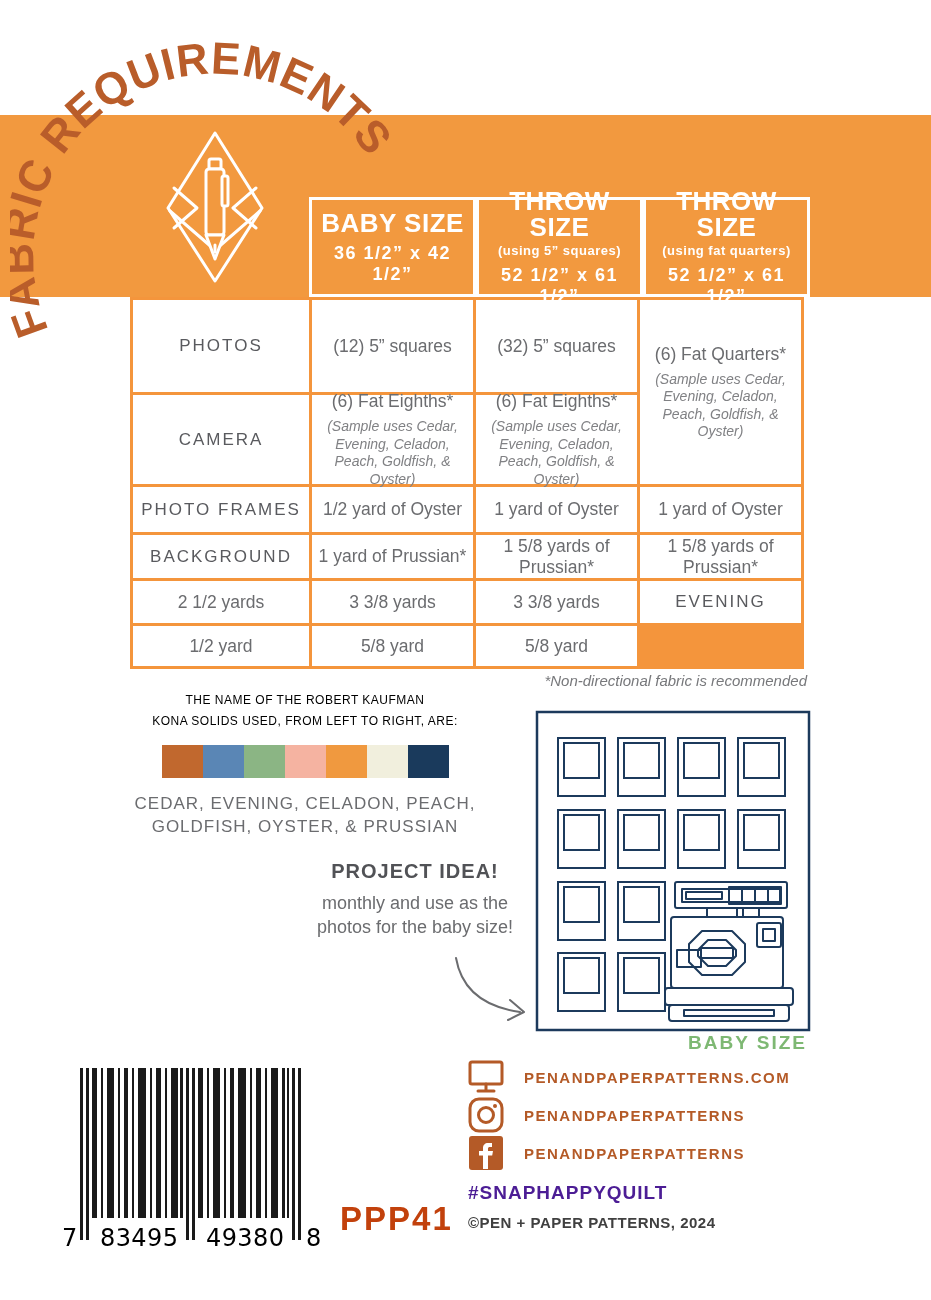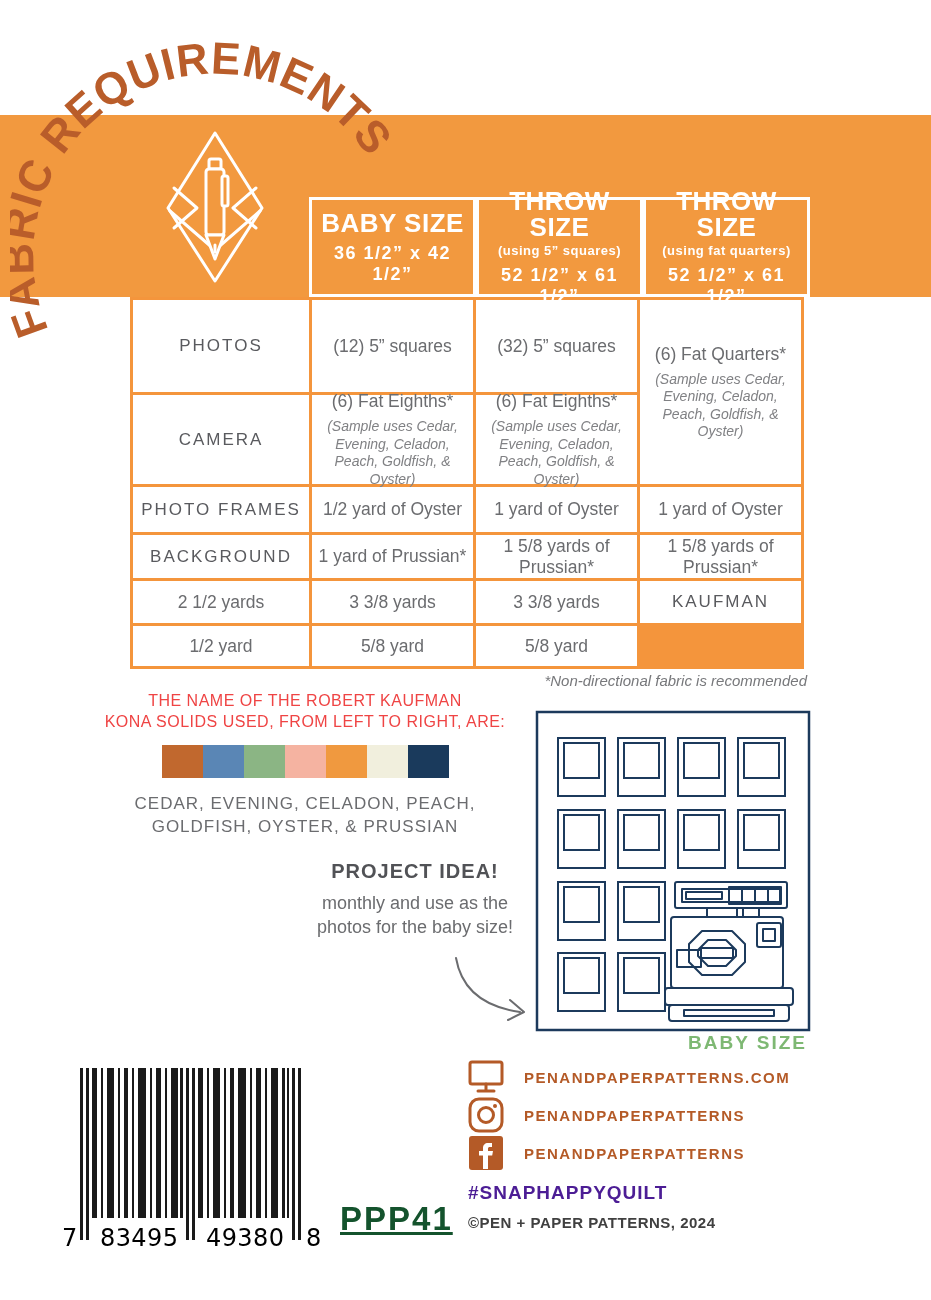--- a/index.html
+++ b/index.html
@@ -36,21 +36,21 @@
   .cell .main{line-height:1.2;}
   .cell .note{font-style:italic;font-size:14px;color:#808184;line-height:1.25;margin-top:6px;}
   .rowlabel{letter-spacing:2px;color:#595A5E;font-size:17px;}
   .span2{grid-column:4;grid-row:1 / 3;}
   .oneline{white-space:nowrap;}
 
   .footnote{top:672px;right:124px;font-style:italic;font-size:15px;color:#77787B;}
 
   
   .kona{left:98px;top:690px;width:414px;text-align:center;}
-  .kona .intro{font-size:16px;letter-spacing:.5px;color:#ef4444;line-height:21px;}
+  .kona .intro{font-size:12px;letter-spacing:.5px;color:#000000;line-height:21px;}
   .swatchrow{display:flex;justify-content:center;margin-top:13px;}
   .swatch{width:41px;height:33px;display:inline-block;}
   .kona .names{font-size:17px;letter-spacing:1px;color:#6B6C6F;line-height:23px;margin-top:14px;}
 
   
   .pidea{left:283px;top:860px;width:264px;text-align:center;}
   .pidea .ptitle{font-weight:bold;font-size:20px;letter-spacing:1px;color:#515256;margin-bottom:8px;}
   .pidea .pline{font-size:18px;color:#6B6C6F;line-height:24px;}
 
   .arrow-svg{left:438px;top:952px;width:110px;height:80px;}
@@ -60,21 +60,21 @@
   .quilt-caption{top:1032px;left:607px;width:200px;text-align:right;font-weight:bold;
                  font-size:19px;letter-spacing:2px;color:#7EB873;}
 
   
   .social{left:468px;top:1058px;}
   .srow{display:flex;align-items:center;height:38px;}
   .srow .slabel{margin-left:20px;font-weight:bold;font-size:15px;letter-spacing:1.5px;color:#B45A27;}
   .hashtag{left:468px;top:1182px;font-weight:bold;font-size:19px;letter-spacing:1px;color:#4c1d95;}
   .copyright{left:468px;top:1214px;font-weight:bold;font-size:15px;letter-spacing:.5px;color:#404040;}
 
-  .sku{left:340px;top:1200px;font-weight:bold;font-size:33px;letter-spacing:2px;color:#14532d;text-decoration:underline;}
+  .sku{left:340px;top:1200px;font-weight:bold;font-size:33px;letter-spacing:2px;color:#c2410c;}
 
   .barcode-svg{left:60px;top:1068px;width:262px;height:182px;}
   .bdigit{font-family:"DejaVu Sans",sans-serif;font-size:24px;fill:#000;}
 </style>
 </head>
 <body>
 
 <div class="page">
 
   <div class="abs band"></div>
@@ -167,21 +167,21 @@
     <div class="cell">
         <div class="main">2 1/2 yards</div>
       </div>
     <div class="cell">
         <div class="main">3 3/8 yards</div>
       </div>
     <div class="cell">
         <div class="main">3 3/8 yards</div>
       </div>
 
-    <div class="cell rowlabel">KAUFMAN</div>
+    <div class="cell rowlabel">EVENING</div>
     <div class="cell">
         <div class="main">1/2 yard</div>
       </div>
     <div class="cell">
         <div class="main">5/8 yard</div>
       </div>
     <div class="cell">
         <div class="main">5/8 yard</div>
       </div>
   </div>

